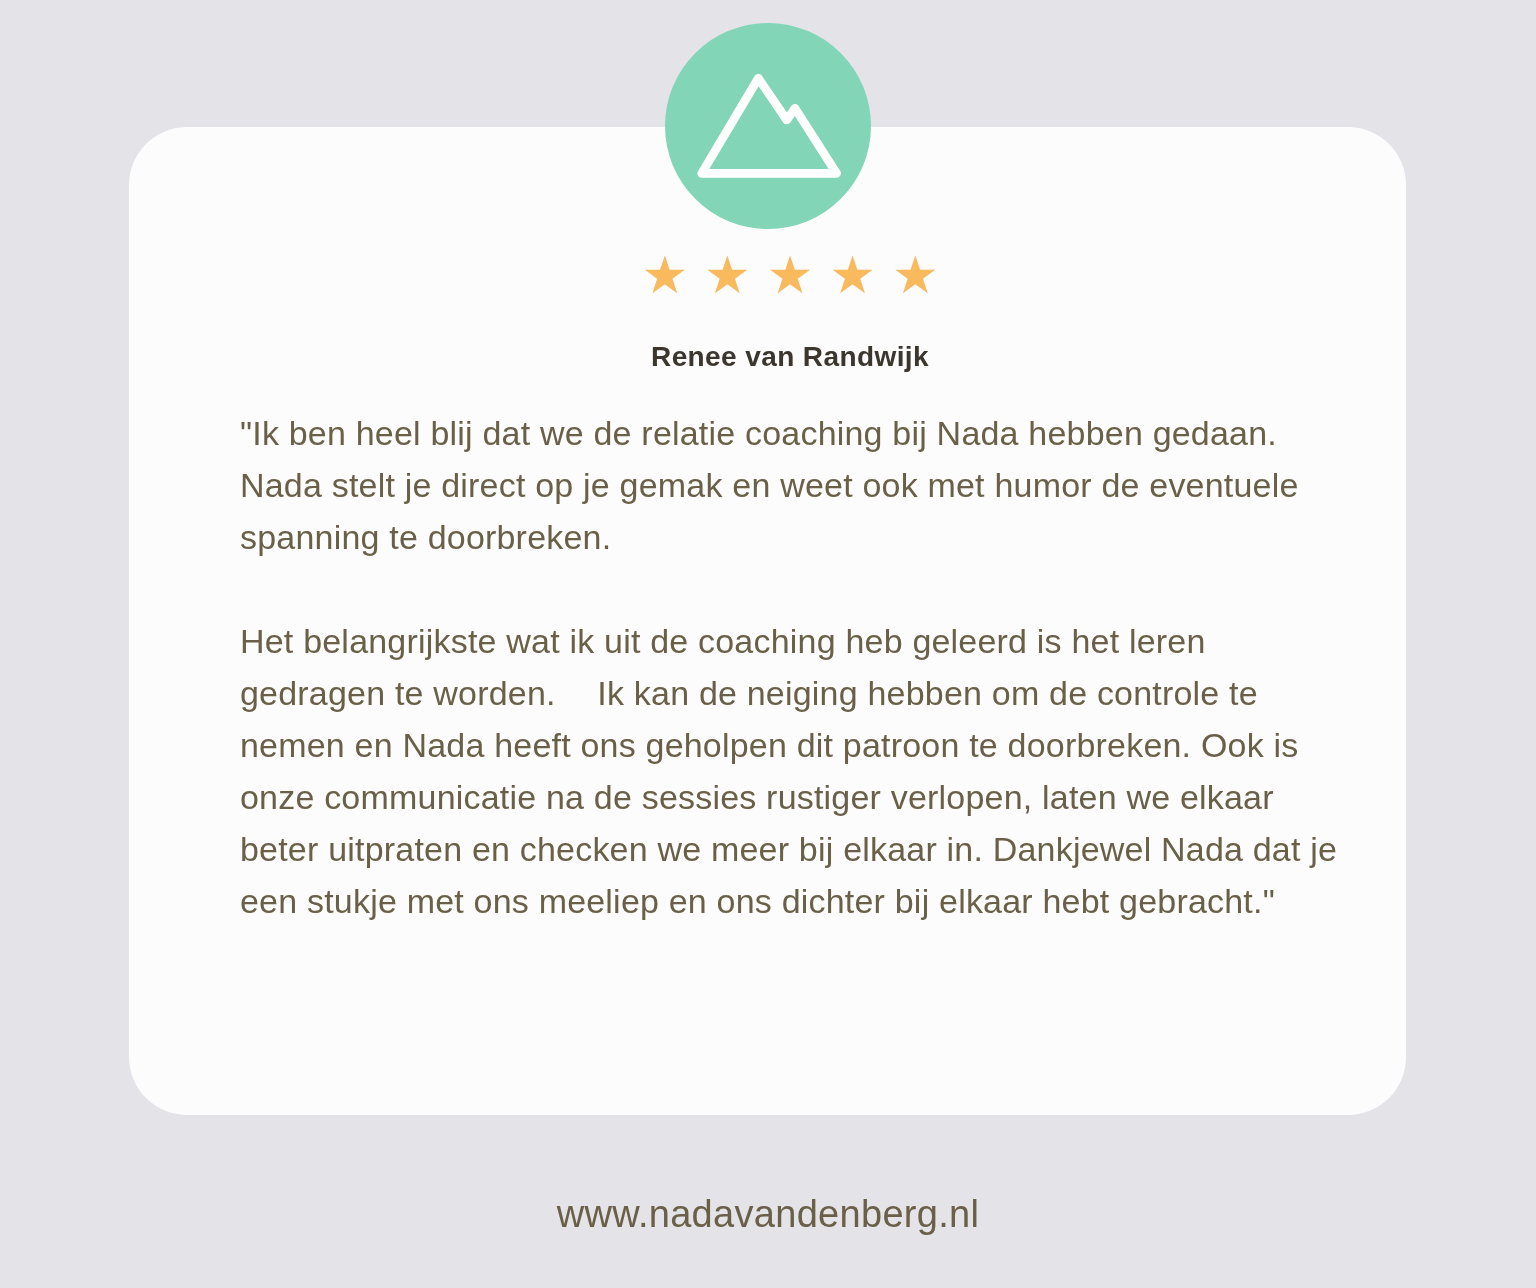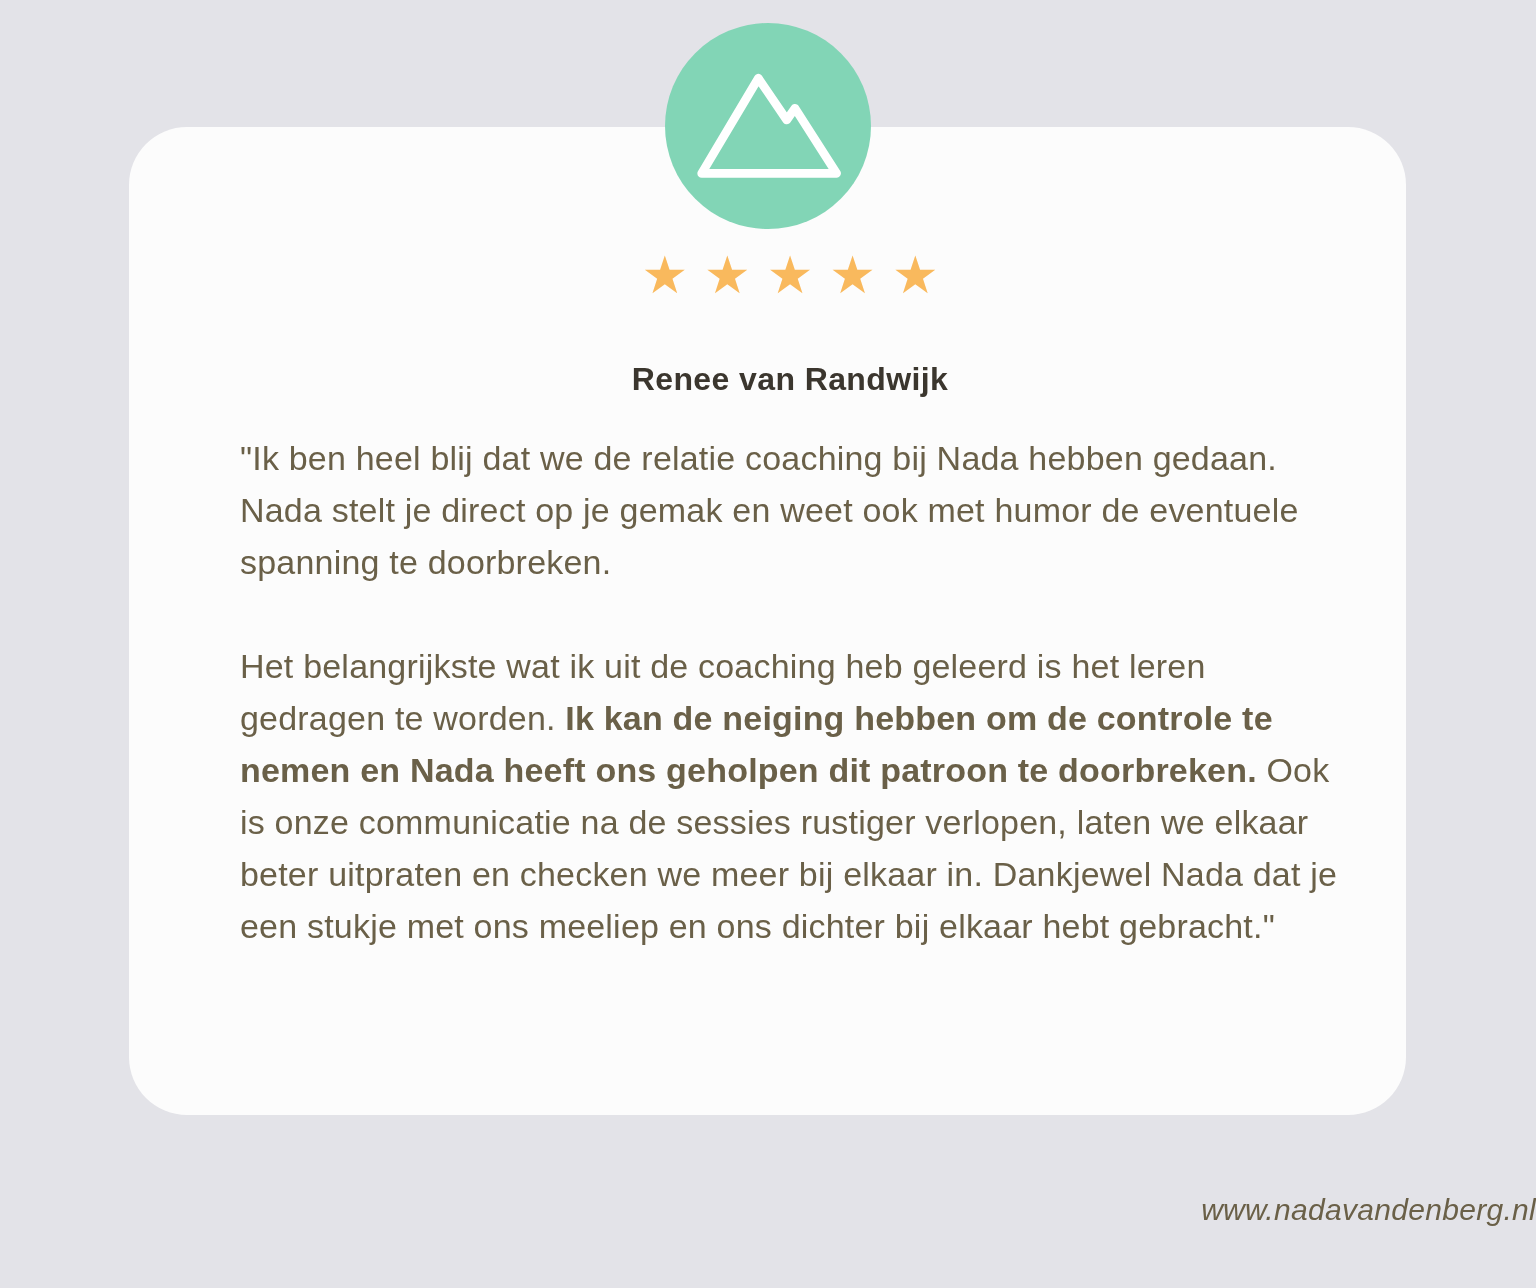--- a/index.html
+++ b/index.html
@@ -59,22 +59,22 @@
     line-height: 1;
     height: 52px;
   }
   .star {
     font-family: "DejaVu Sans", sans-serif;
     font-size: 52px;
     color: var(--star-gold);
     line-height: 1;
   }
   .name {
-    margin-top: 60px;
-    font-size: 32px;
+    margin-top: 40px;
+    font-size: 28px;
     font-weight: 700;
     letter-spacing: 0.4px;
     color: var(--name-dark);
     line-height: 1.15;
   }
   .source {
     margin-top: 4px;
     font-size: 29px;
     color: var(--source-gray);
     letter-spacing: 0.3px;
@@ -83,32 +83,31 @@
     margin-top: 34px;
     width: 1100px;
     text-align: left;
     font-size: 34px;
     line-height: 52px;
     letter-spacing: 0.2px;
     color: var(--body-olive);
   }
   .review-text p { margin: 0 0 52px 0; }
   .review-text p:last-child { margin-bottom: 0; }
-  .review-text strong { font-weight: 700; }
+  .review-text strong { font-weight: 400; margin-left: 32px; }
   .footer-url {
     position: absolute;
     left: 0;
     top: 1193px;
     width: 100%;
-    text-align: right;
-    font-size: 30px;
+    text-align: center;
+    font-size: 38px;
     letter-spacing: 0.3px;
     color: var(--body-olive);
     z-index: 1;
-    font-style: italic;
   }
 </style>
 </head>
 <body>
 
 <div class="card">
   <div class="stars">
       <span class="star">★</span>
       <span class="star">★</span>
       <span class="star">★</span>

